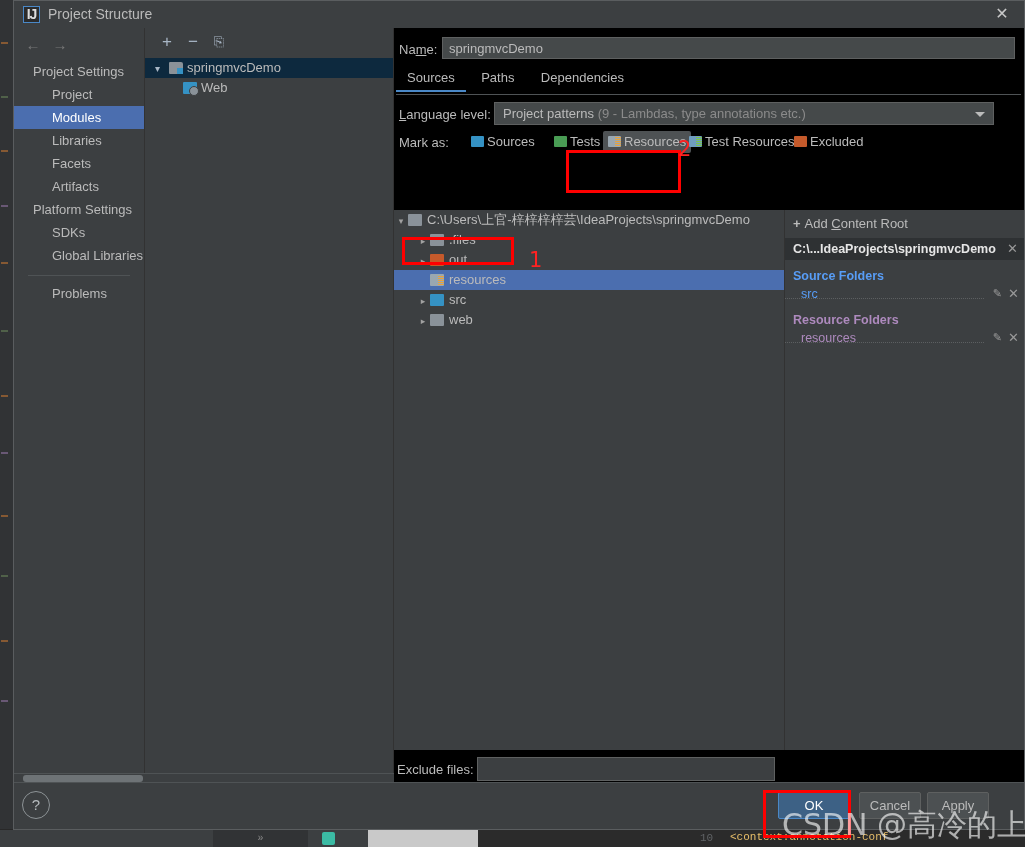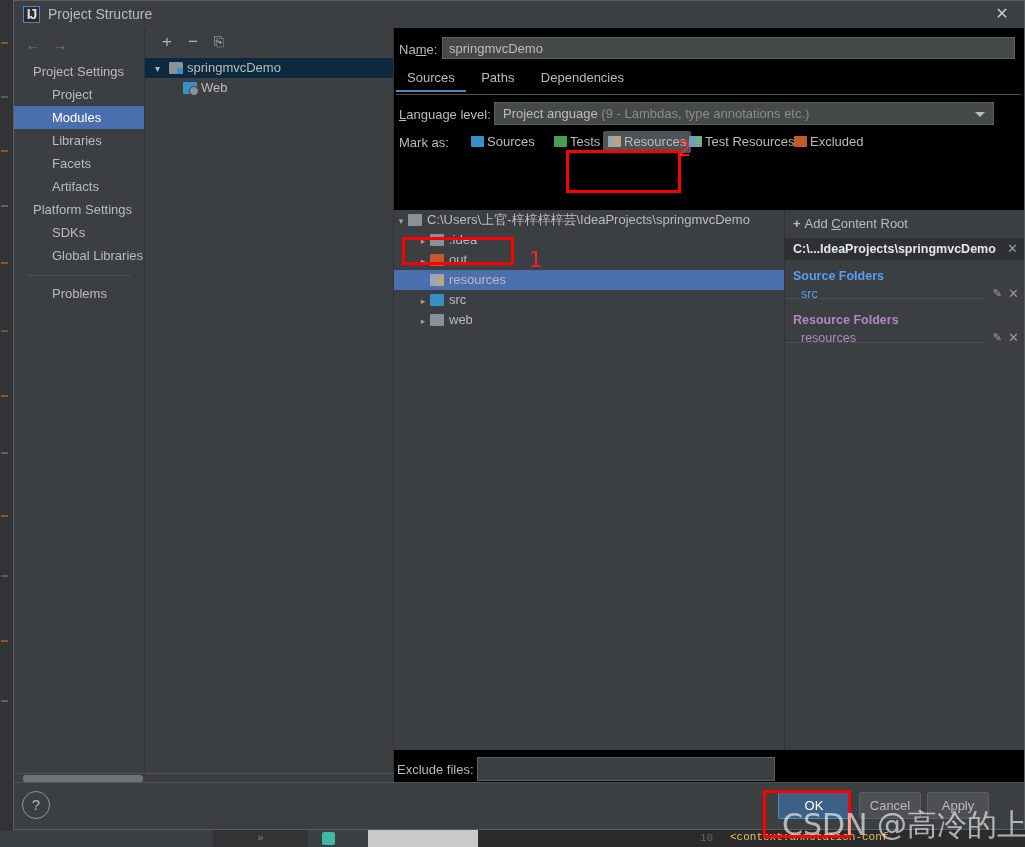--- a/index.html
+++ b/index.html
@@ -583,21 +583,21 @@
 
         <div class="tabs">
           <div class="tab active">Sources</div>
           <div class="tab">Paths</div>
           <div class="tab">Dependencies</div>
         </div>
 
         <div class="lang-row">
           <span class="lbl lang-label"><u>L</u>anguage level:</span>
           <div class="lang-select">
-            <span>Project anguage</span>
+            <span>Project patterns</span>
             <span class="muted">(9 - Lambdas, type annotations etc.)</span>
             <span class="lang-caret"></span>
           </div>
         </div>
 
         <div class="markas-row">
           <span class="lbl markas-label">Mark as:</span>
           <div class="mark-btn" style="left:72px">
             <span class="mark-ico sources"></span><span>Sources</span>
           </div>
@@ -615,21 +615,21 @@
           </div>
         </div>
 
         <div class="content-split">
 
           <div class="tree-pane">
             <div class="tree-row">
               <span class="twisty">▾</span><span class="fico plain"></span><span>C:\Users\上官-梓梓梓梓芸\IdeaProjects\springmvcDemo</span>
             </div>
             <div class="tree-row" style="padding-left:22px">
-              <span class="twisty">▸</span><span class="fico plain"></span><span>.idea</span>
+              <span class="twisty">▸</span><span class="fico plain"></span><span>.files</span>
             </div>
             <div class="tree-row" style="padding-left:22px">
               <span class="twisty">▸</span><span class="fico excl"></span><span>out</span>
             </div>
             <div class="tree-row sel" style="padding-left:22px">
               <span class="twisty"></span><span class="fico res"></span><span>resources</span>
             </div>
             <div class="tree-row" style="padding-left:22px">
               <span class="twisty">▸</span><span class="fico src"></span><span>src</span>
             </div>

